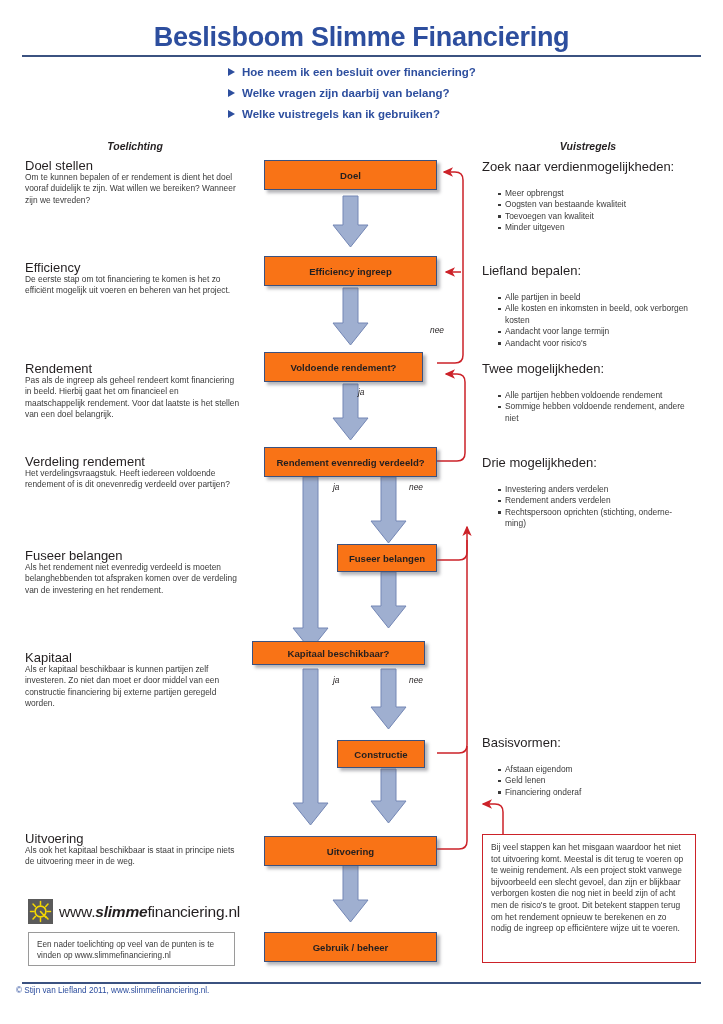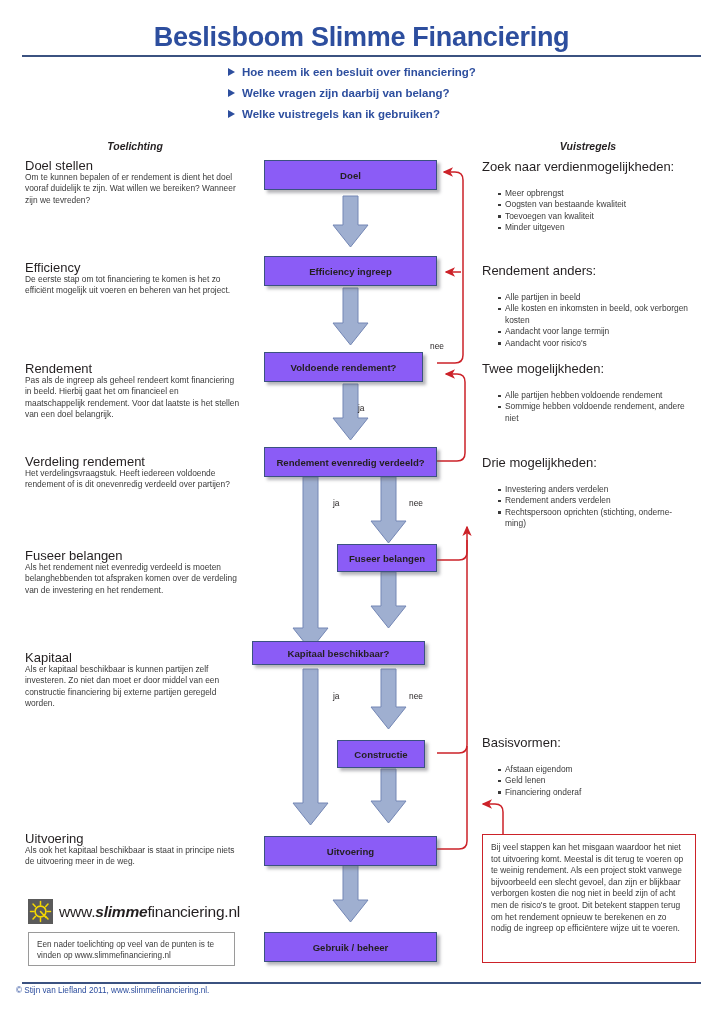--- a/index.html
+++ b/index.html
@@ -66,29 +66,29 @@
   }
   .block li:before{
     content:"";position:absolute;left:0;top:4.5px;
     width:2.5px;height:2.5px;background:#3a3a3a;
   }
 
   
   .flow{position:absolute;left:0;top:0;width:723px;height:1024px;}
   .node{
     position:absolute;
-    background:#8b5cf6;
+    background:#f97316;
     border:1.4px solid #3b5280;
     box-shadow:3px 3px 3px rgba(90,90,100,.45);
     display:flex;align-items:center;justify-content:center;
     font-size:9.6px;font-weight:bold;color:#231f20;
     box-sizing:border-box;
   }
   .edge-label{
-    position:absolute;font-size:8.4px;color:#231f20;margin-top:16px;
+    position:absolute;font-size:8.4px;font-style:italic;color:#231f20;
   }
 
   
   svg.arrows{position:absolute;left:0;top:0;width:723px;height:1024px;
     pointer-events:none;}
 
   
   .note{
     position:absolute;left:482px;top:834px;width:214px;height:129px;
     border:1.3px solid #cc2229;background:#ffffff;
@@ -176,21 +176,21 @@
     <h4>Zoek naar verdienmogelijkheden:</h4>
     <ul>
       <li>Meer opbrengst</li>
       <li>Oogsten van bestaande kwaliteit</li>
       <li>Toevoegen van kwaliteit</li>
       <li>Minder uitgeven</li>
     </ul>
   </div>
 
   <div class="block right" style="top:265px">
-    <h4>Rendement anders:</h4>
+    <h4>Liefland bepalen:</h4>
     <ul>
       <li>Alle partijen in beeld</li>
       <li>Alle kosten en inkomsten in beeld, ook verborgen kosten</li>
       <li>Aandacht voor lange termijn</li>
       <li>Aandacht voor risico's</li>
     </ul>
   </div>
 
   <div class="block right" style="top:363px">
     <h4>Twee mogelijkheden:</h4>

